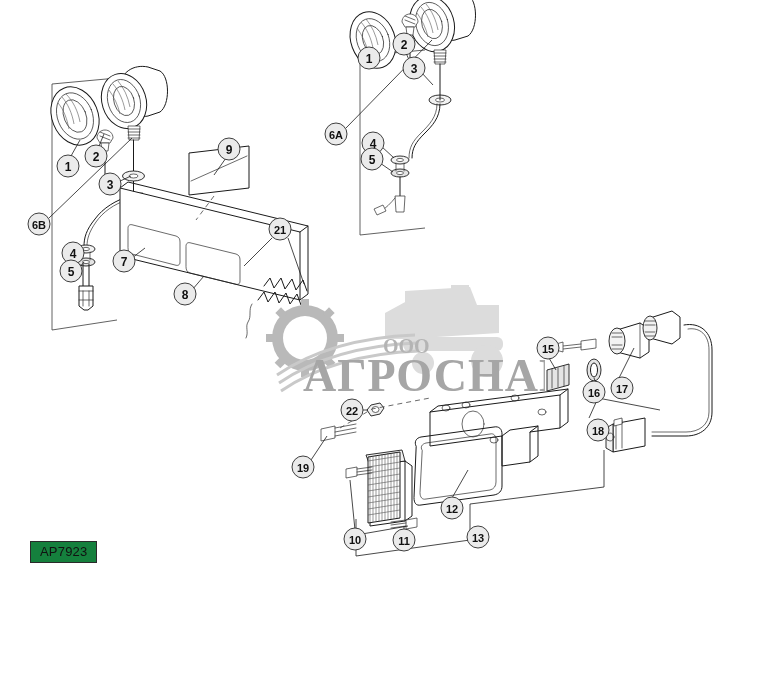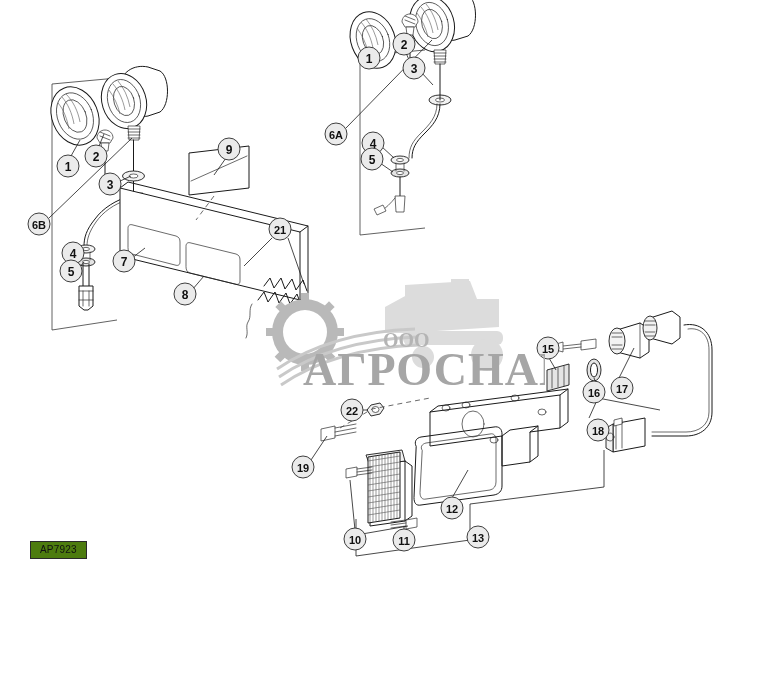--- a/index.html
+++ b/index.html
@@ -12,23 +12,23 @@
   .lead{fill:none;stroke:#1a1a1a;stroke-width:.8;}
   .panel{fill:none;stroke:#3a3a3a;stroke-width:.8;}
   .wht{fill:#ffffff;stroke:#1a1a1a;stroke-width:1;stroke-linejoin:round;}
   .wht-t{fill:#ffffff;stroke:#2b2b2b;stroke-width:.7;stroke-linejoin:round;}
   .gry{fill:#f2f2f2;stroke:#1a1a1a;stroke-width:.9;stroke-linejoin:round;}
   .gry2{fill:#e4e4e4;stroke:#1a1a1a;stroke-width:.9;stroke-linejoin:round;}
   .dsh{fill:none;stroke:#444;stroke-width:.8;stroke-dasharray:5 4;}
   .callout-c{fill:#ebebeb;stroke:#2a2a2a;stroke-width:.9;}
   .callout-t{font-family:"Liberation Sans",sans-serif;font-size:12px;font-weight:bold;fill:#101010;text-anchor:middle;dominant-baseline:central;}
   .callout-t.sm{font-size:11px;}
-  #partno{position:absolute;left:30px;top:541px;border:1.5px solid #2a2a2a;background:#4d7c0f;
-          padding:2px 9px 3px 9px;font-size:10px;color:#111;letter-spacing:.2px;}
-  #wm{position:absolute;left:255px;top:277px;width:290px;height:125px;pointer-events:none;}
+  #partno{position:absolute;left:30px;top:541px;border:1.5px solid #2a2a2a;background:#15803d;
+          padding:2px 9px 3px 9px;font-size:13px;color:#111;letter-spacing:.2px;}
+  #wm{position:absolute;left:255px;top:283px;width:290px;height:125px;pointer-events:none;}
   #wm .wtxt{font-family:"Liberation Serif",serif;font-size:46px;font-weight:bold;fill:#a6a6a6;letter-spacing:1px;}
   #wm .wooo{font-family:"Liberation Serif",serif;font-size:20px;font-weight:bold;fill:#b4b4b4;}
 </style>
 </head>
 <body>
 
 <div id="sheet">
 
   <svg width="781" height="681" viewBox="0 0 781 681">
 

